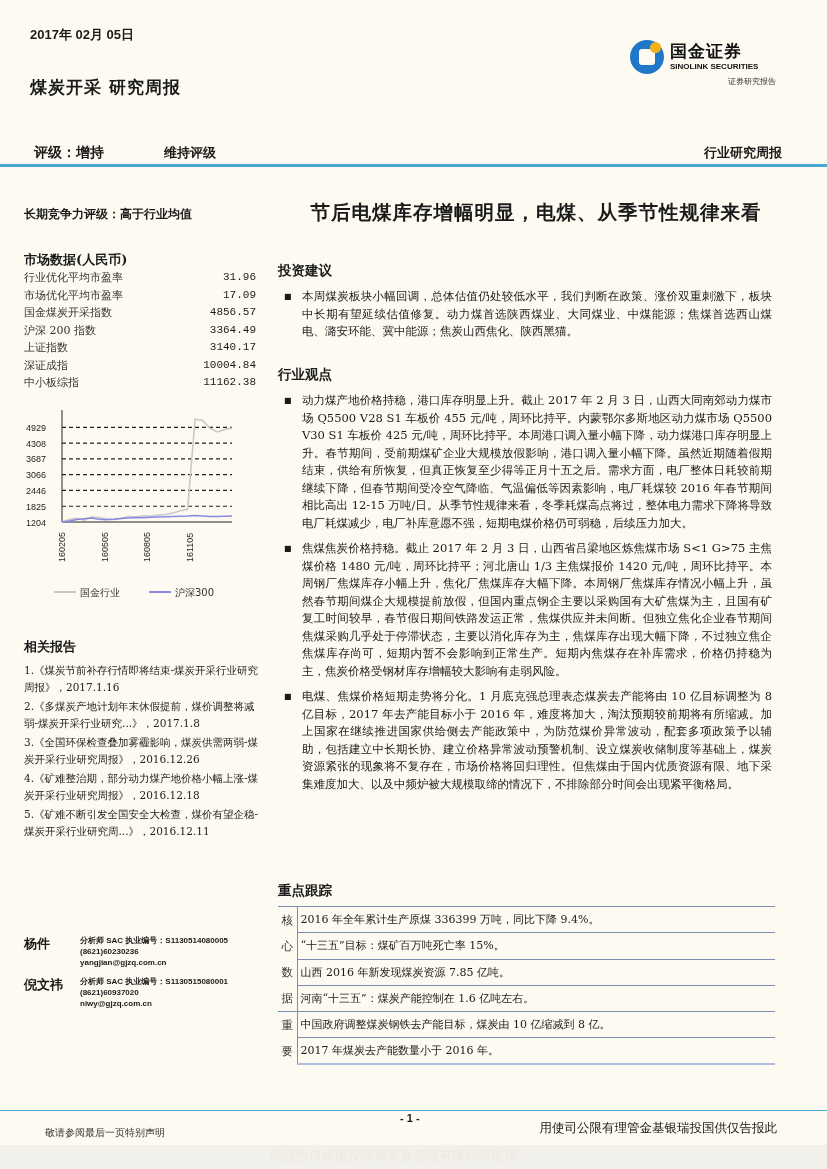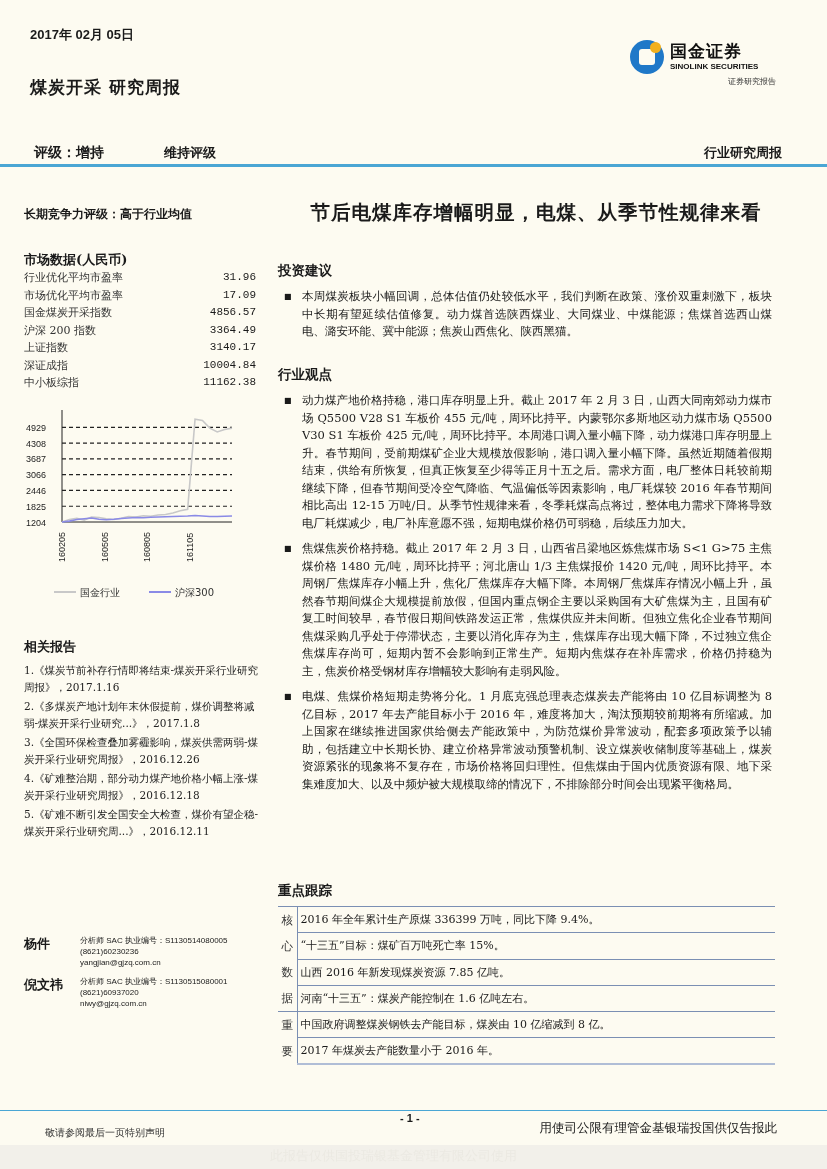--- a/index.html
+++ b/index.html
@@ -40,21 +40,21 @@
 
   .chart { left: 24px; top: 410px; width: 220px; height: 195px; }
 
   .related { left: 24px; top: 638px; width: 242px; }
   .related h3 { font-family: "DejaVu Serif", serif; font-weight: bold; font-size: 13px; margin-bottom: 6px; }
   .related li { list-style: none; font-size: 10.5px; line-height: 17px; font-family: "DejaVu Serif", serif; color: #222; margin-bottom: 2px; }
 
   .analysts { left: 24px; top: 895px; width: 250px; margin-top: 40px; }
   .analyst { display: flex; margin-bottom: 8px; }
   .analyst .name { width: 56px; font-family: "DejaVu Serif", serif; font-weight: bold; font-size: 13px; }
-  .analyst .info { font-family: "Liberation Sans", sans-serif; font-size: 8px; font-weight: normal; line-height: 11px; }
+  .analyst .info { font-family: "Liberation Sans", sans-serif; font-size: 8px; font-weight: bold; line-height: 11px; }
 
   
   .headline { left: 276px; top: 198px; width: 520px; text-align: center; font-family: "DejaVu Serif", serif; font-weight: bold; font-size: 19.5px; line-height: 30px; letter-spacing: 1px; }
   .section-h { font-family: "DejaVu Serif", serif; font-weight: bold; font-size: 13.5px; }
   .bullet { display: flex; font-size: 11.5px; line-height: 17.5px; font-family: "DejaVu Serif", serif; }
   .bullet .sq { width: 24px; flex-shrink: 0; padding-left: 6px; font-size: 8px; }
   .bullet .txt { width: 470px; text-align: justify; }
 
   .inv { left: 278px; top: 262px; width: 520px; }
   .ind { left: 278px; top: 366px; width: 520px; }

